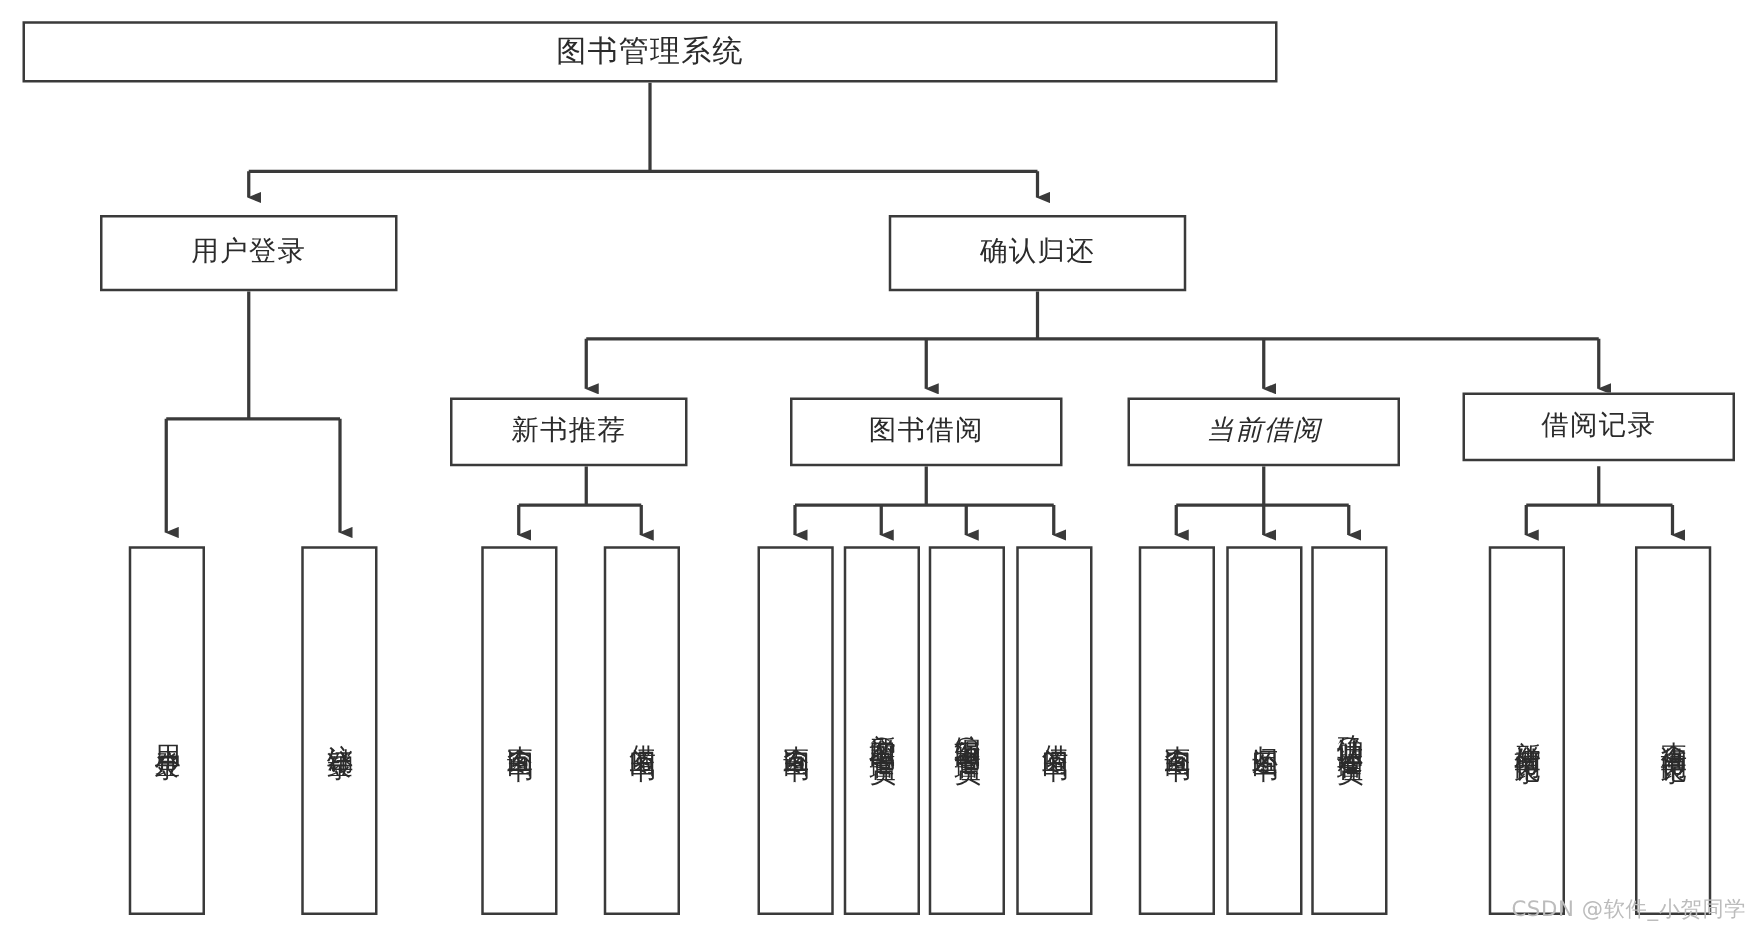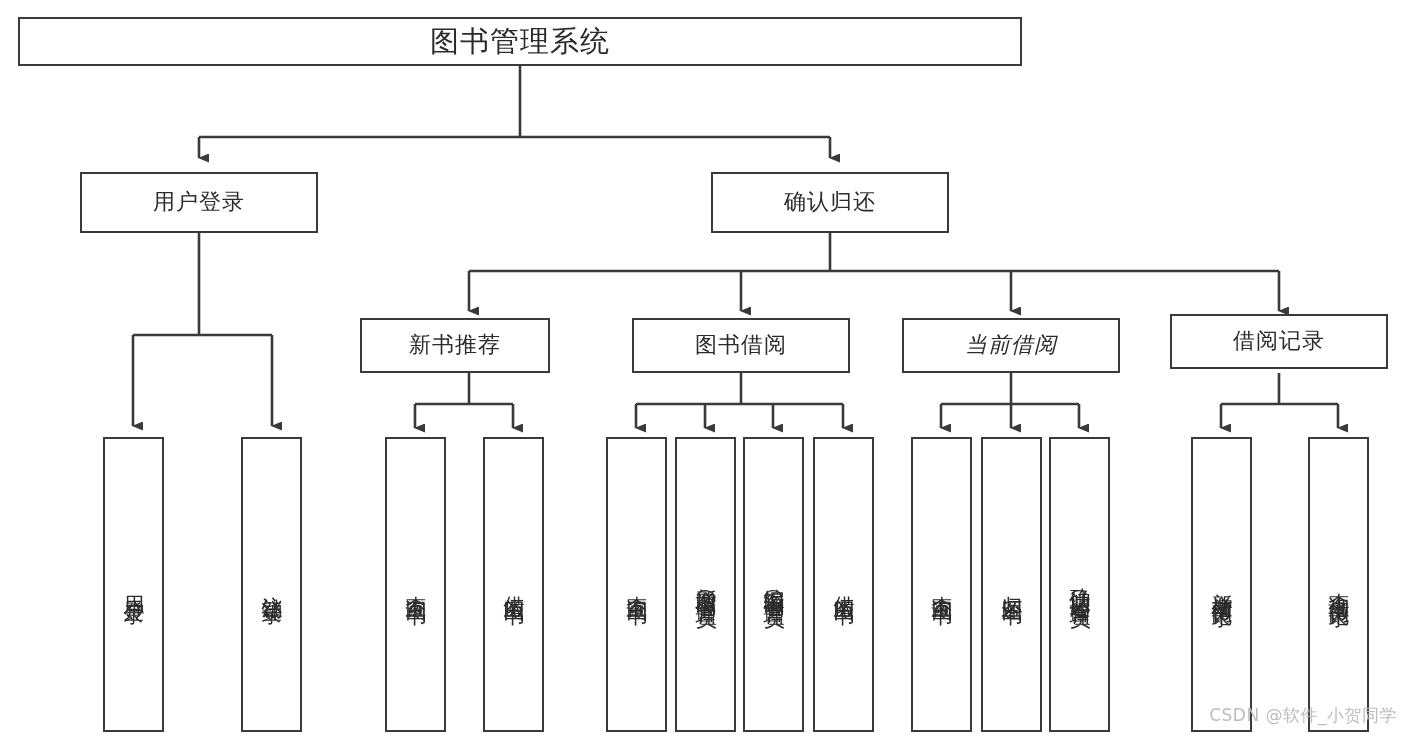--- a/index.html
+++ b/index.html
@@ -36,40 +36,40 @@
     justify-content: center;
     color: #2b2b2b;
   }
   .node.horiz {
     font-size: 22px;
     letter-spacing: 1px;
     line-height: 1.1;
     white-space: nowrap;
   }
   .node.root {
-    font-size: 29px;
+    font-size: 24px;
   }
   .node.vert {
     writing-mode: vertical-rl;
     text-orientation: upright;
     font-size: 21px;
     letter-spacing: 3px;
     line-height: 1.0;
     padding: 3px 0;
     text-align: center;
   }
   .node.vert > .vtext {
     writing-mode: vertical-rl;
     text-orientation: upright;
     display: block;
   }
   .watermark {
     position: absolute;
     right: 8px;
-    bottom: 20px;
+    bottom: 8px;
     font-size: 17px;
     color: #bcbcbc;
     white-space: nowrap;
     letter-spacing: 0.5px;
   }
 </style>
 </head>
 <body>
 
 <div id="canvas">

